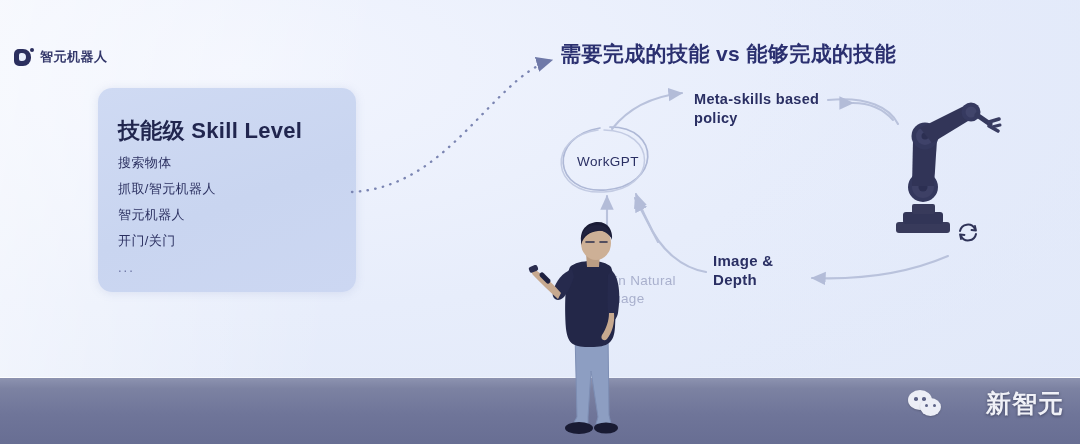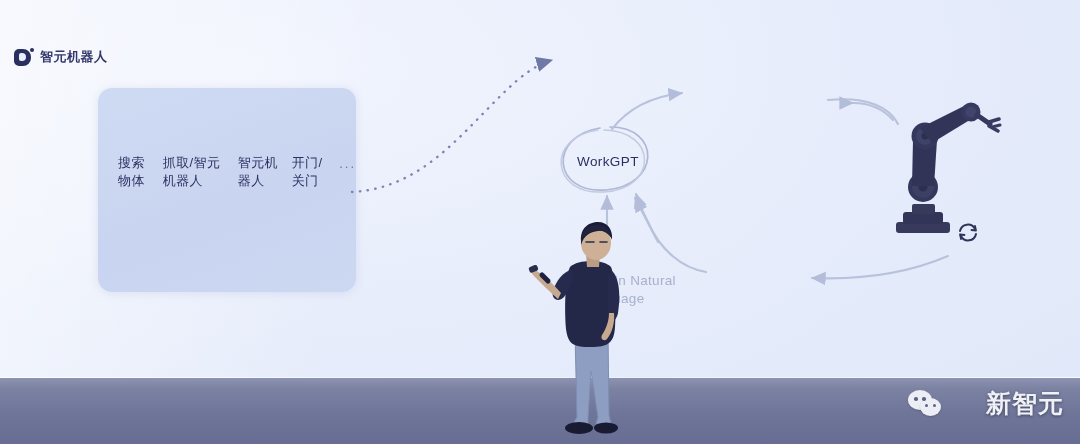--- a/index.html
+++ b/index.html
@@ -59,21 +59,21 @@
     position:absolute;left:98px;top:88px;width:258px;height:204px;
     background:linear-gradient(160deg,#cfdaf3 0%,#c9d5f0 55%,#ccd7f2 100%);
     border-radius:14px;
     box-shadow:0 1px 10px rgba(120,140,190,.18);
   }
   #skill-title{
     position:absolute;left:20px;top:28px;
     font-size:22px;font-weight:700;color:#21264f;letter-spacing:.3px;white-space:nowrap;
   }
   #skill-list{
-    position:absolute;left:20px;top:66px;display:flex;flex-direction:row;gap:8px;
+    position:absolute;left:20px;top:66px;display:flex;flex-direction:column;gap:8px;
   }
   #skill-list .it{font-size:13px;color:#2c3161;letter-spacing:.4px;}
   #skill-list .it.ell{color:#6c74a3;letter-spacing:2px;font-size:13px;padding-top:2px;}
 
   
   #headline{
     position:absolute;left:560px;top:40px;
     font-size:21px;font-weight:700;color:#2b3070;letter-spacing:.4px;white-space:nowrap;
   }
 
@@ -126,29 +126,31 @@
 
   <div id="brand">
     <span class="mark">
       <span class="d"></span>
         <span class="dot"></span>
     </span>
     <span class="txt">智元机器人</span>
   </div>
 
   <div id="skill-card">
+    <div id="skill-title">技能级 Skill Level</div>
     <div id="skill-list">
       <div class="it">搜索物体</div>
       <div class="it">抓取/智元机器人</div>
       <div class="it">智元机器人</div>
       <div class="it">开门/关门</div>
       <div class="it ell">...</div>
     </div>
   </div>
 
+  <div id="headline">需要完成的技能 vs 能够完成的技能</div>
 
   <svg id="diagram" viewBox="0 0 1080 380">
     <defs>
       <marker id="ah" markerWidth="9" markerHeight="9" refX="6.5" refY="3.2" orient="auto">
         <path d="M0,0 L7,3.2 L0,6.4 Z" fill="#b3bcd8"></path>
       </marker>
       <marker id="ahd" markerWidth="9" markerHeight="9" refX="6.5" refY="3.2" orient="auto">
         <path d="M0,0 L7,3.2 L0,6.4 Z" fill="#6f79a8"></path>
       </marker>
     </defs>
@@ -212,21 +214,23 @@
     </g>
 
     <g>
       <path d="M960,231 A8,8 0 0 1 975,229" fill="none" stroke="#2f3358" stroke-width="2" stroke-linecap="round"></path>
       <path d="M976,234 A8,8 0 0 1 961,236" fill="none" stroke="#2f3358" stroke-width="2" stroke-linecap="round"></path>
       <path d="M975,226 L976,230.5 L971.5,230" fill="none" stroke="#2f3358" stroke-width="1.8" stroke-linecap="round" stroke-linejoin="round"></path>
       <path d="M961,239 L960,234.5 L964.5,235" fill="none" stroke="#2f3358" stroke-width="1.8" stroke-linecap="round" stroke-linejoin="round"></path>
     </g>
   </svg>
 
+  <div class="dlabel" id="lbl-meta">Meta-skills based policy</div>
   <div class="dlabel" id="lbl-workgpt">WorkGPT</div>
+  <div class="dlabel" id="lbl-imgdepth">Image &amp; Depth</div>
   <div class="dlabel" id="lbl-tasknat">Task in Natural Language</div>
 
   <svg id="presenter" viewBox="0 0 120 223">
 
     <path d="M47,112 L49,196 L45,203 L60,204 L60,196 L63,150 L70,196 L68,203 L83,203 L81,194 L80,112 Z" fill="#8d9ec2"></path>
     <path d="M47,112 L49,196 L45,203 L60,204 L60,196 L63,150 L70,196 L68,203 L83,203 L81,194 L80,112 Z" fill="none" stroke="#7d8eb4" stroke-width="1"></path>
 
     <ellipse cx="51" cy="207" rx="14" ry="6" fill="#191b33"></ellipse>
     <ellipse cx="78" cy="207" rx="12" ry="5.5" fill="#191b33"></ellipse>
 

